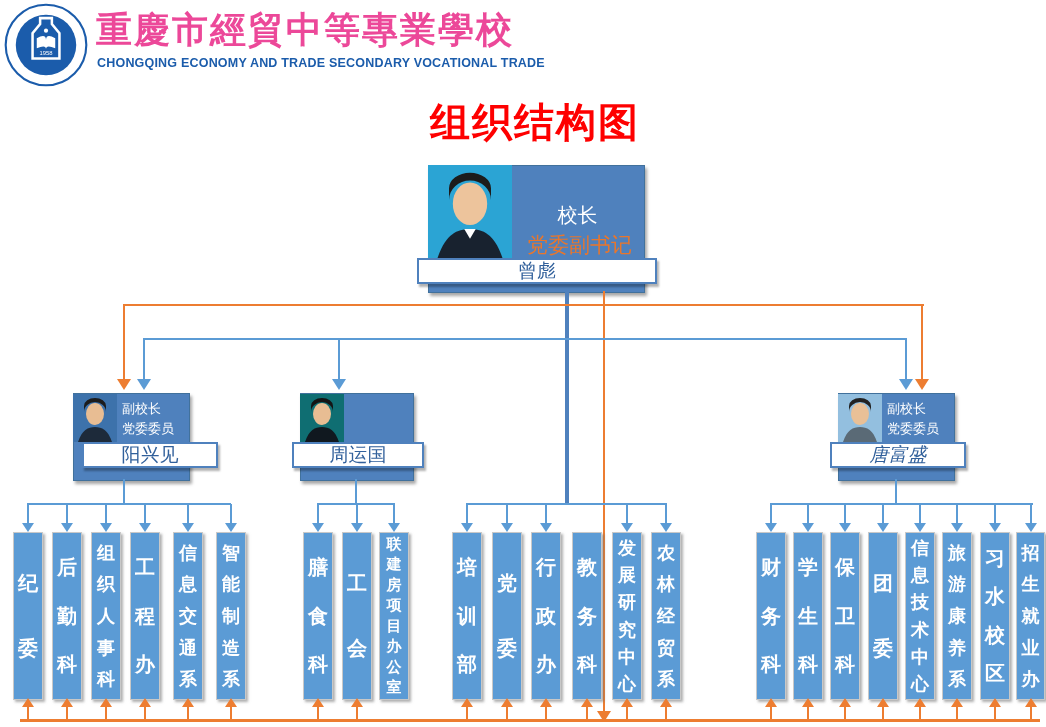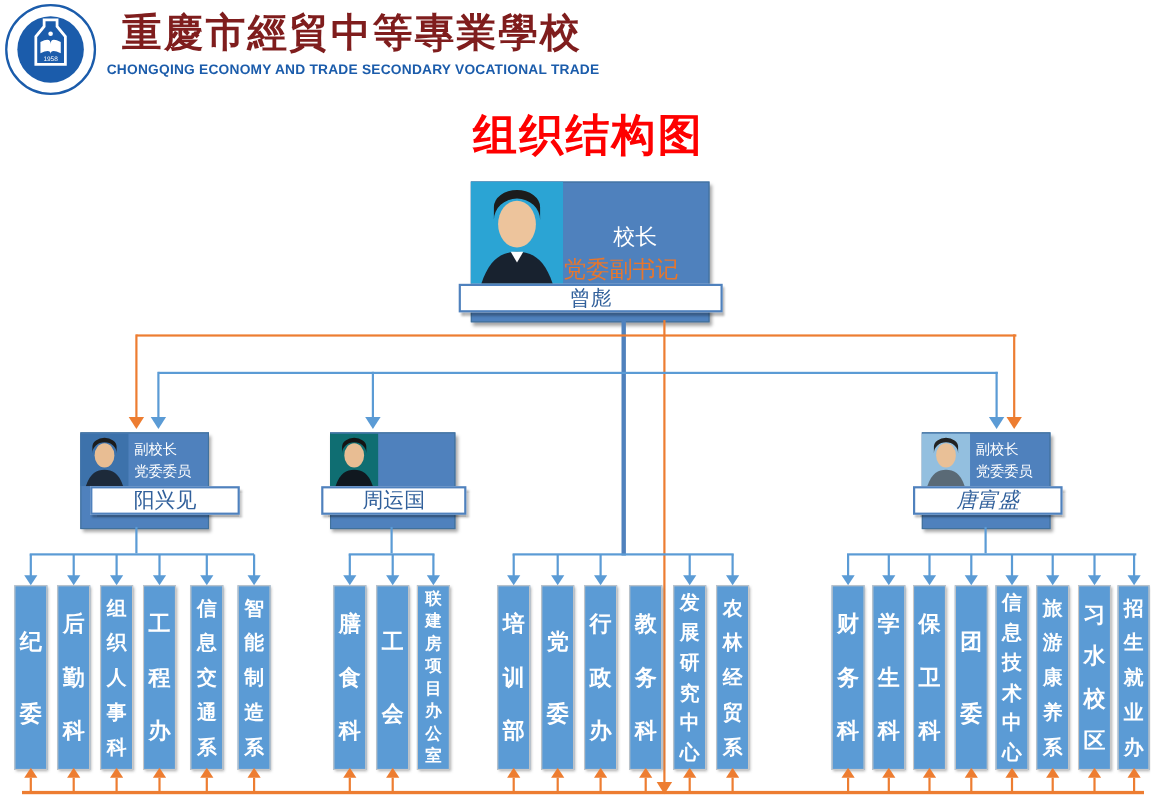--- a/index.html
+++ b/index.html
@@ -2,40 +2,40 @@
 <html><head>
 <meta charset="utf-8">
 <style>
   html,body{margin:0;padding:0;background:#fff;}
   .canvas{position:relative;width:1046px;height:727px;background:#fff;overflow:hidden;
           font-family:"Liberation Sans","DejaVu Sans",sans-serif;}
 
   
   .logo{position:absolute;left:4px;top:3px;width:84px;height:84px;}
   .zh-name{position:absolute;left:96px;top:6px;font-family:"DejaVu Serif","Liberation Serif",serif;
-           font-size:36px;font-weight:bold;color:#7f1d1d;letter-spacing:2px;white-space:nowrap;margin-left:15px;}
+           font-size:36px;font-weight:bold;color:#ec4899;letter-spacing:2px;white-space:nowrap;}
   .en-name{position:absolute;left:97px;top:56px;font-size:12.5px;font-weight:bold;color:#1b5cab;
            letter-spacing:.2px;white-space:nowrap;}
   .page-title{position:absolute;left:0;top:95px;width:1070px;text-align:center;
               font-size:40px;font-weight:bold;color:#fe0000;letter-spacing:2px;}
 
   
   .pbox{position:absolute;background:#4f81bd;border:1px solid #41719c;
         box-shadow:2px 3px 3px rgba(0,0,0,.35);}
   .namebar{position:absolute;background:#fff;border:2px solid #4f81bd;
            box-shadow:2px 3px 2px rgba(0,0,0,.3);display:flex;align-items:center;justify-content:center;
            color:#31609b;z-index:5;}
   .photo{position:absolute;z-index:2;}
   .ptitle{color:#fff;white-space:nowrap;}
 
   
   .pr-box{left:428px;top:165px;width:215px;height:126px;}
   .pr-photo{left:428px;top:165px;width:84px;height:93px;}
   .pr-t1{position:absolute;left:512px;top:202px;width:131px;text-align:center;font-size:20px;}
-  .pr-t2{position:absolute;left:512px;top:231px;width:135px;font-size:21px;color:#e8762c !important;}
+  .pr-t2{position:absolute;left:512px;top:231px;width:135px;text-align:center;font-size:21px;color:#e8762c !important;}
   .pr-name{left:417px;top:258px;width:236px;height:22px;font-size:19px;}
 
   
   .ld-box{top:393px;width:115px;height:86px;}
   .ld-photo{top:394px;width:44px;height:48px;}
   .ld-titles{position:absolute;top:399px;font-size:13px;line-height:20px;color:#fff;z-index:3;}
   .ld-name{top:442px;width:132px;height:22px;font-size:19px;}
 
   
   .hline,.vline{position:absolute;}

